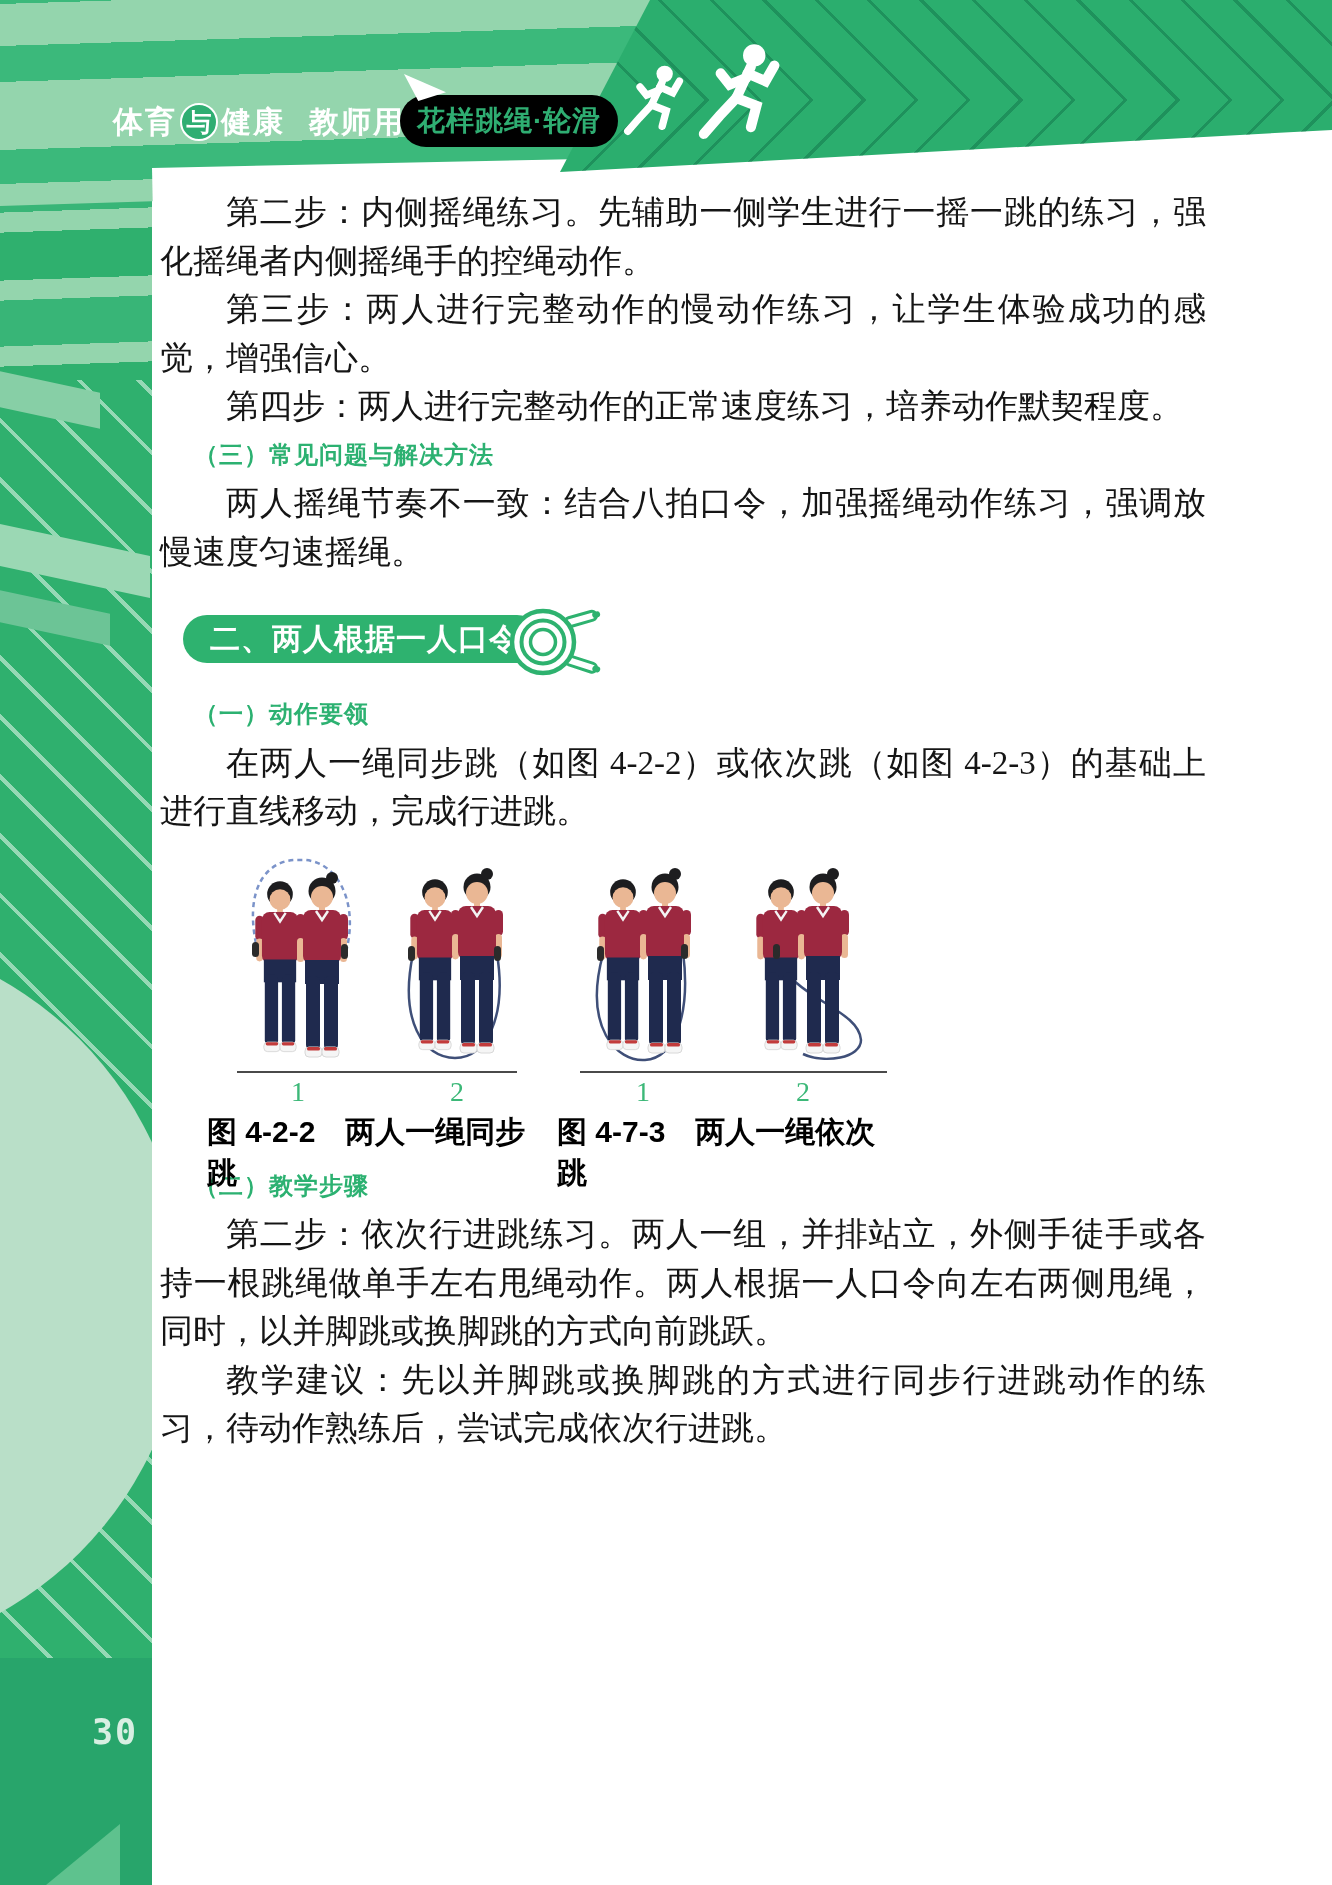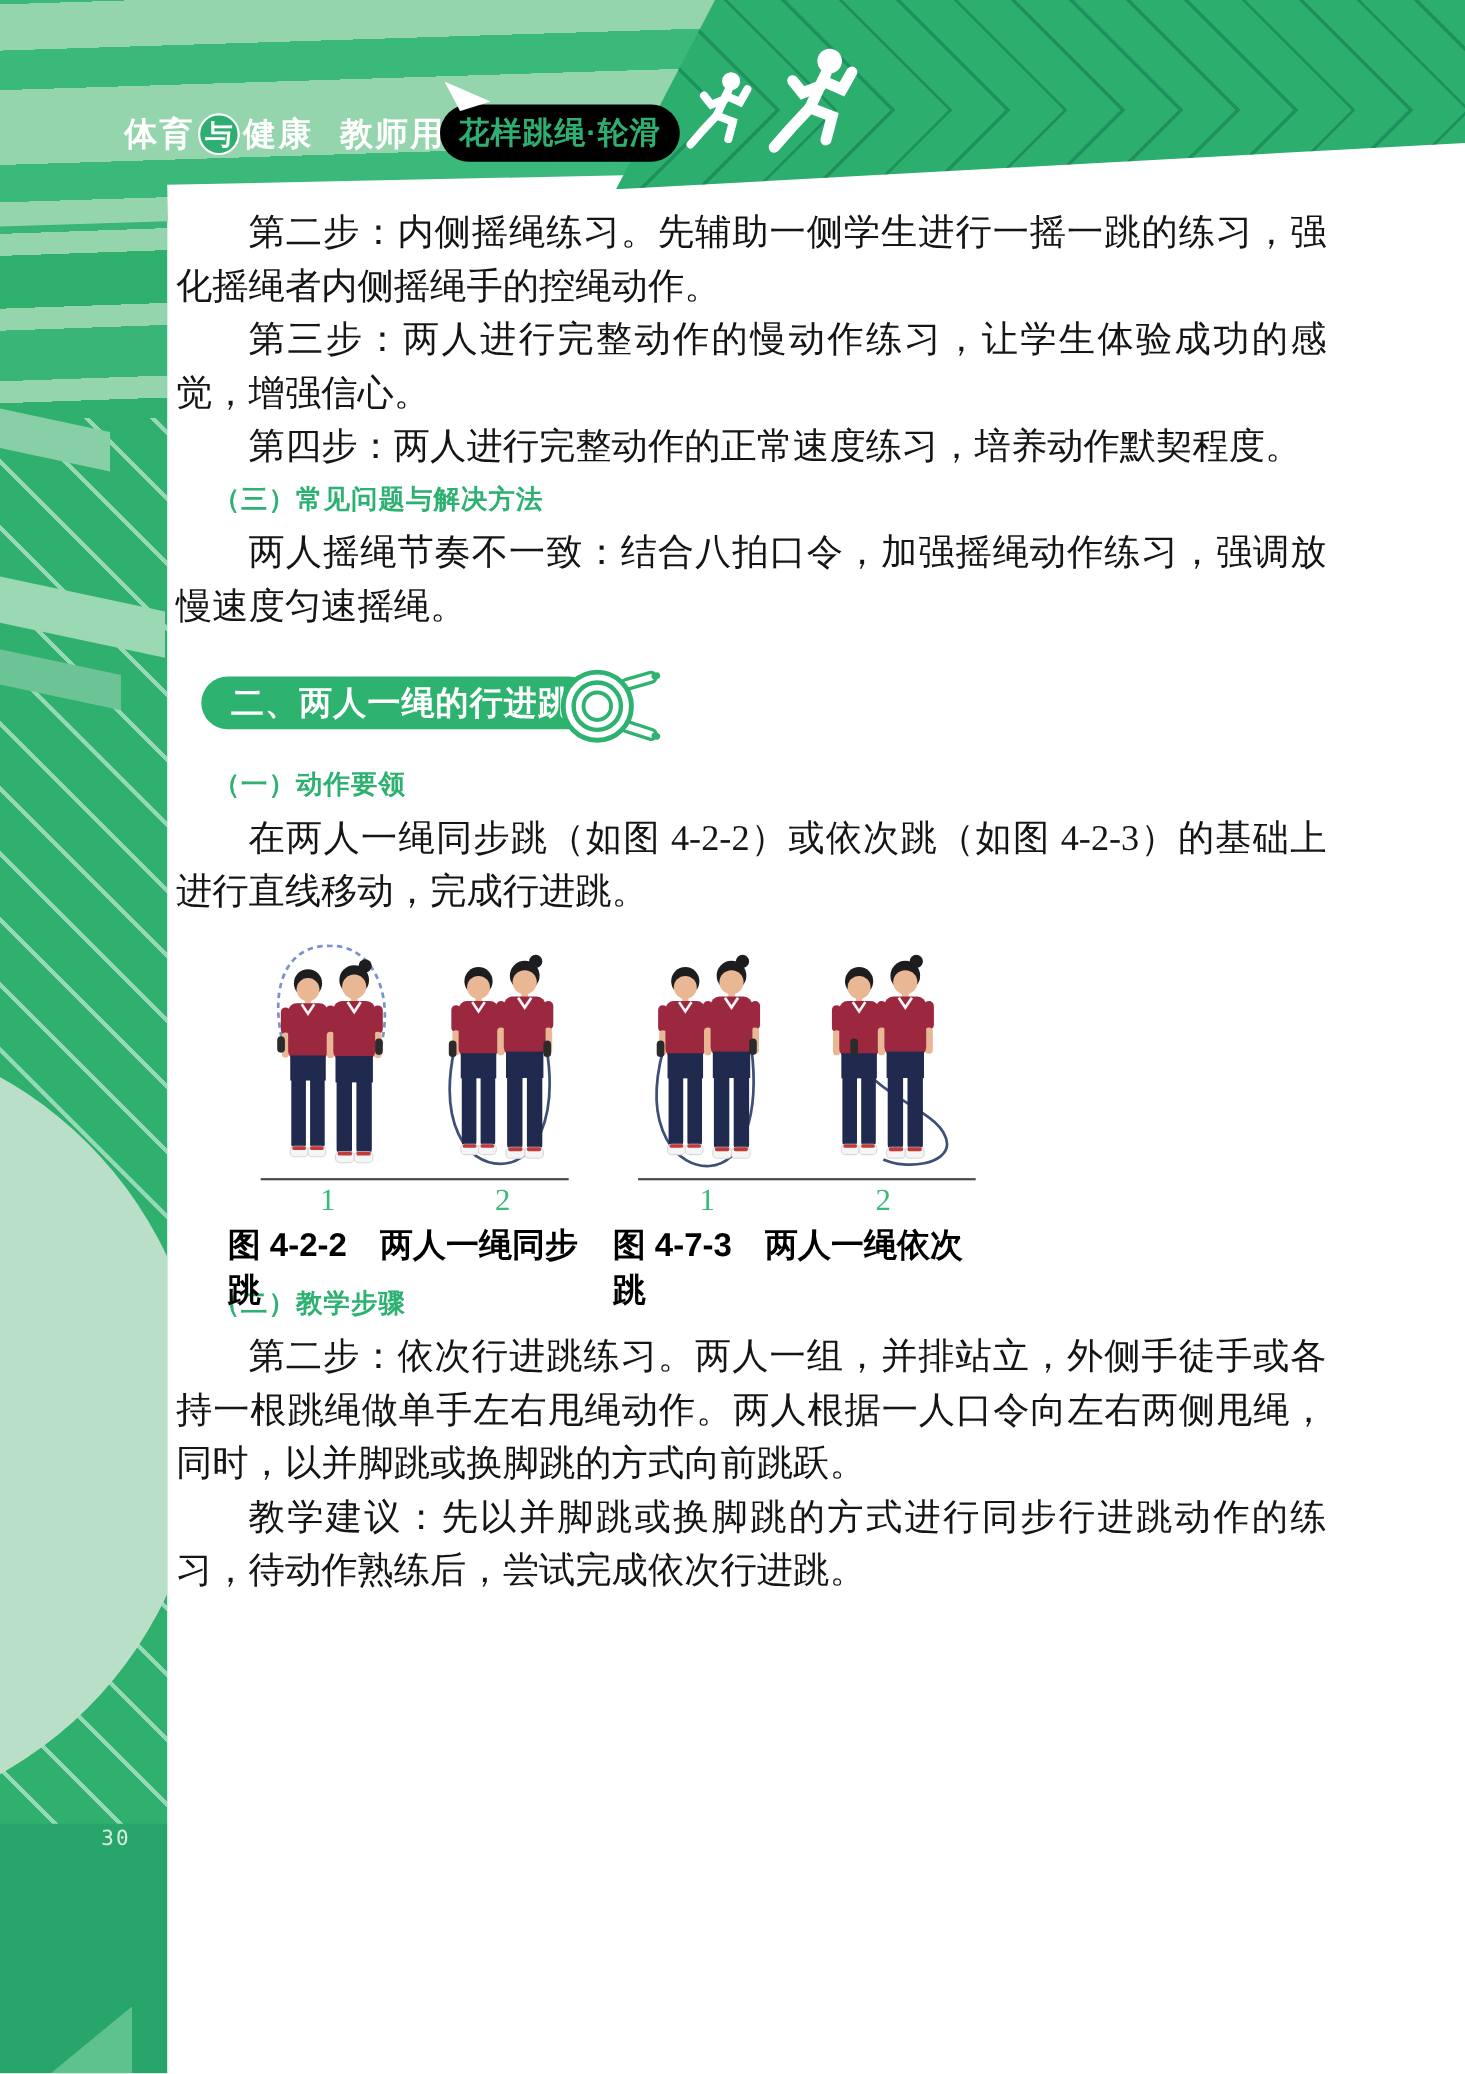--- a/index.html
+++ b/index.html
@@ -67,22 +67,22 @@
   .ph{position:absolute;top:6px;}
   .gline{position:absolute;top:221px;height:2px;background:#4a4a4a;}
   .gl1{left:77px;width:280px;}
   .gl2{left:420px;width:307px;}
   .fnum{position:absolute;top:226px;font-size:28px;color:#3cb878;font-family:"Liberation Serif","DejaVu Serif",serif;}
   .fcap{position:absolute;top:262px;font-size:30px;font-weight:bold;color:#000000;text-align:left;
     font-family:"Liberation Sans",sans-serif;}
   .fc1{left:47px;width:340px;}
   .fc2{left:397px;width:340px;}
 
-  .page-no{position:absolute;left:92px;top:1660px;font-family:"DejaVu Sans Mono",monospace;
-    font-size:19px;color:#d8efe2;z-index:6;letter-spacing:2px;}
+  .page-no{position:absolute;left:92px;top:1712px;font-family:"DejaVu Sans Mono",monospace;
+    font-size:35px;color:#d8efe2;z-index:6;letter-spacing:2px;font-weight:bold;}
 </style>
 </head>
 <body>
 
 <svg width="0" height="0" style="position:absolute" aria-hidden="true">
   <defs>
     <g id="kid">
       <circle cx="0" cy="21" r="13.5" fill="#1d1d1f"></circle>
       <circle cx="0" cy="27" r="11" fill="#eab794"></circle>
       <rect x="-3" y="35" width="6" height="7" fill="#eab794"></rect>
@@ -157,21 +157,21 @@
   </div>
 
   <div class="content">
     <p class="body-p">第二步：内侧摇绳练习。先辅助一侧学生进行一摇一跳的练习，强化摇绳者内侧摇绳手的控绳动作。</p>
     <p class="body-p">第三步：两人进行完整动作的慢动作练习，让学生体验成功的感觉，增强信心。</p>
     <p class="body-p">第四步：两人进行完整动作的正常速度练习，培养动作默契程度。</p>
     <h3 class="green-head">（三）常见问题与解决方法</h3>
     <p class="body-p">两人摇绳节奏不一致：结合八拍口令，加强摇绳动作练习，强调放慢速度匀速摇绳。</p>
 
     <div class="section-banner">
-      <span class="banner-text">二、两人一绳的行进跳</span>
+      <span class="banner-text">二、两人根据一人口令</span>
       <svg class="rope-icon" width="100" height="80" viewBox="0 0 100 80">
         <g transform="rotate(-16 72 18)">
           <rect x="58" y="13" width="32" height="9" rx="4.5" fill="#ffffff" stroke="#2eb26f" stroke-width="3"></rect>
           <rect x="86" y="14.5" width="8" height="6" rx="3" fill="#2eb26f"></rect>
         </g>
         <g transform="rotate(18 72 62)">
           <rect x="58" y="57" width="32" height="9" rx="4.5" fill="#ffffff" stroke="#2eb26f" stroke-width="3"></rect>
           <rect x="86" y="58.5" width="8" height="6" rx="3" fill="#2eb26f"></rect>
         </g>
         <circle cx="36" cy="40" r="31" fill="#ffffff" stroke="#2eb26f" stroke-width="4.5"></circle>

